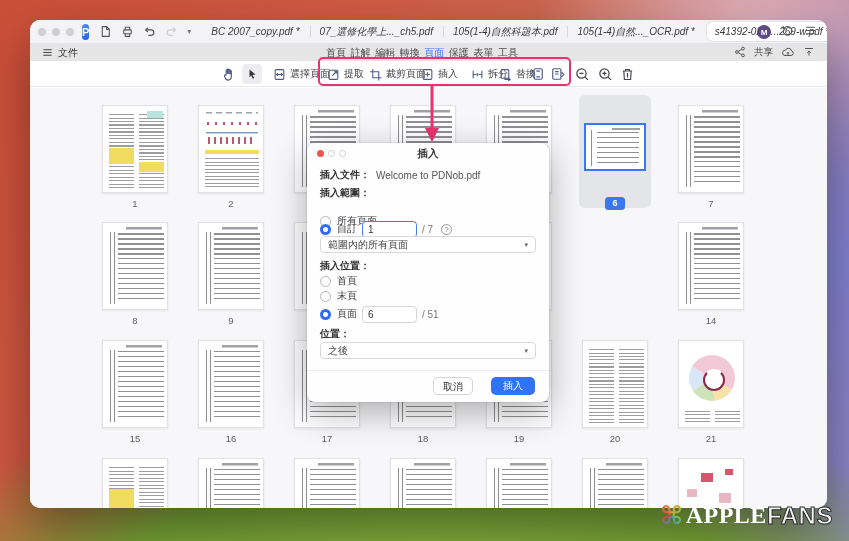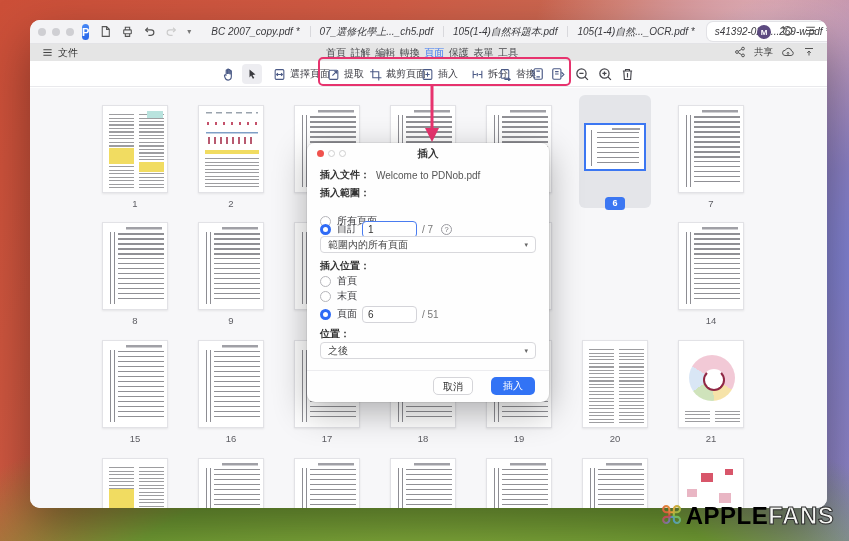--- a/index.html
+++ b/index.html
@@ -144,21 +144,21 @@
   .dfooter-line{ position:absolute; left:0; right:0; top:227px; height:1px; background:#ececef; }
   .dbtn{ position:absolute; top:234px; height:18px; border-radius:5px; font-size:10px; text-align:center; line-height:18px; }
   .dbtn.cancel{ left:126px; width:40px; background:#fff; border:1px solid #d5d5d9; color:#333; }
   .dbtn.ok{ left:184px; width:44px; background:#3273f5; color:#fff; }
   
   .watermark{ position:absolute; left:660px; top:501px; z-index:60; font-size:24px; font-weight:bold;
       letter-spacing:.5px; display:flex; align-items:center; }
   .wm-cmd{ font-size:25px; margin-right:2px;
       background:conic-gradient(#e7a33b,#7bbf45,#4a90d9,#d0433e,#e7a33b);
       -webkit-background-clip:text; background-clip:text; color:transparent; }
-  .wm-bold{ color:#000000; }
+  .wm-bold{ color:#ffffff;font-family:Liberation Serif, serif; }
   .wm-light{ color:#f4f5f2; -webkit-text-stroke:1px #2c2c2c; }
 </style>
 </head>
 <body>
 
 <div class="window">
 
   <div class="tabstrip">
     <div class="traffic">
       <span class="tl"></span>

